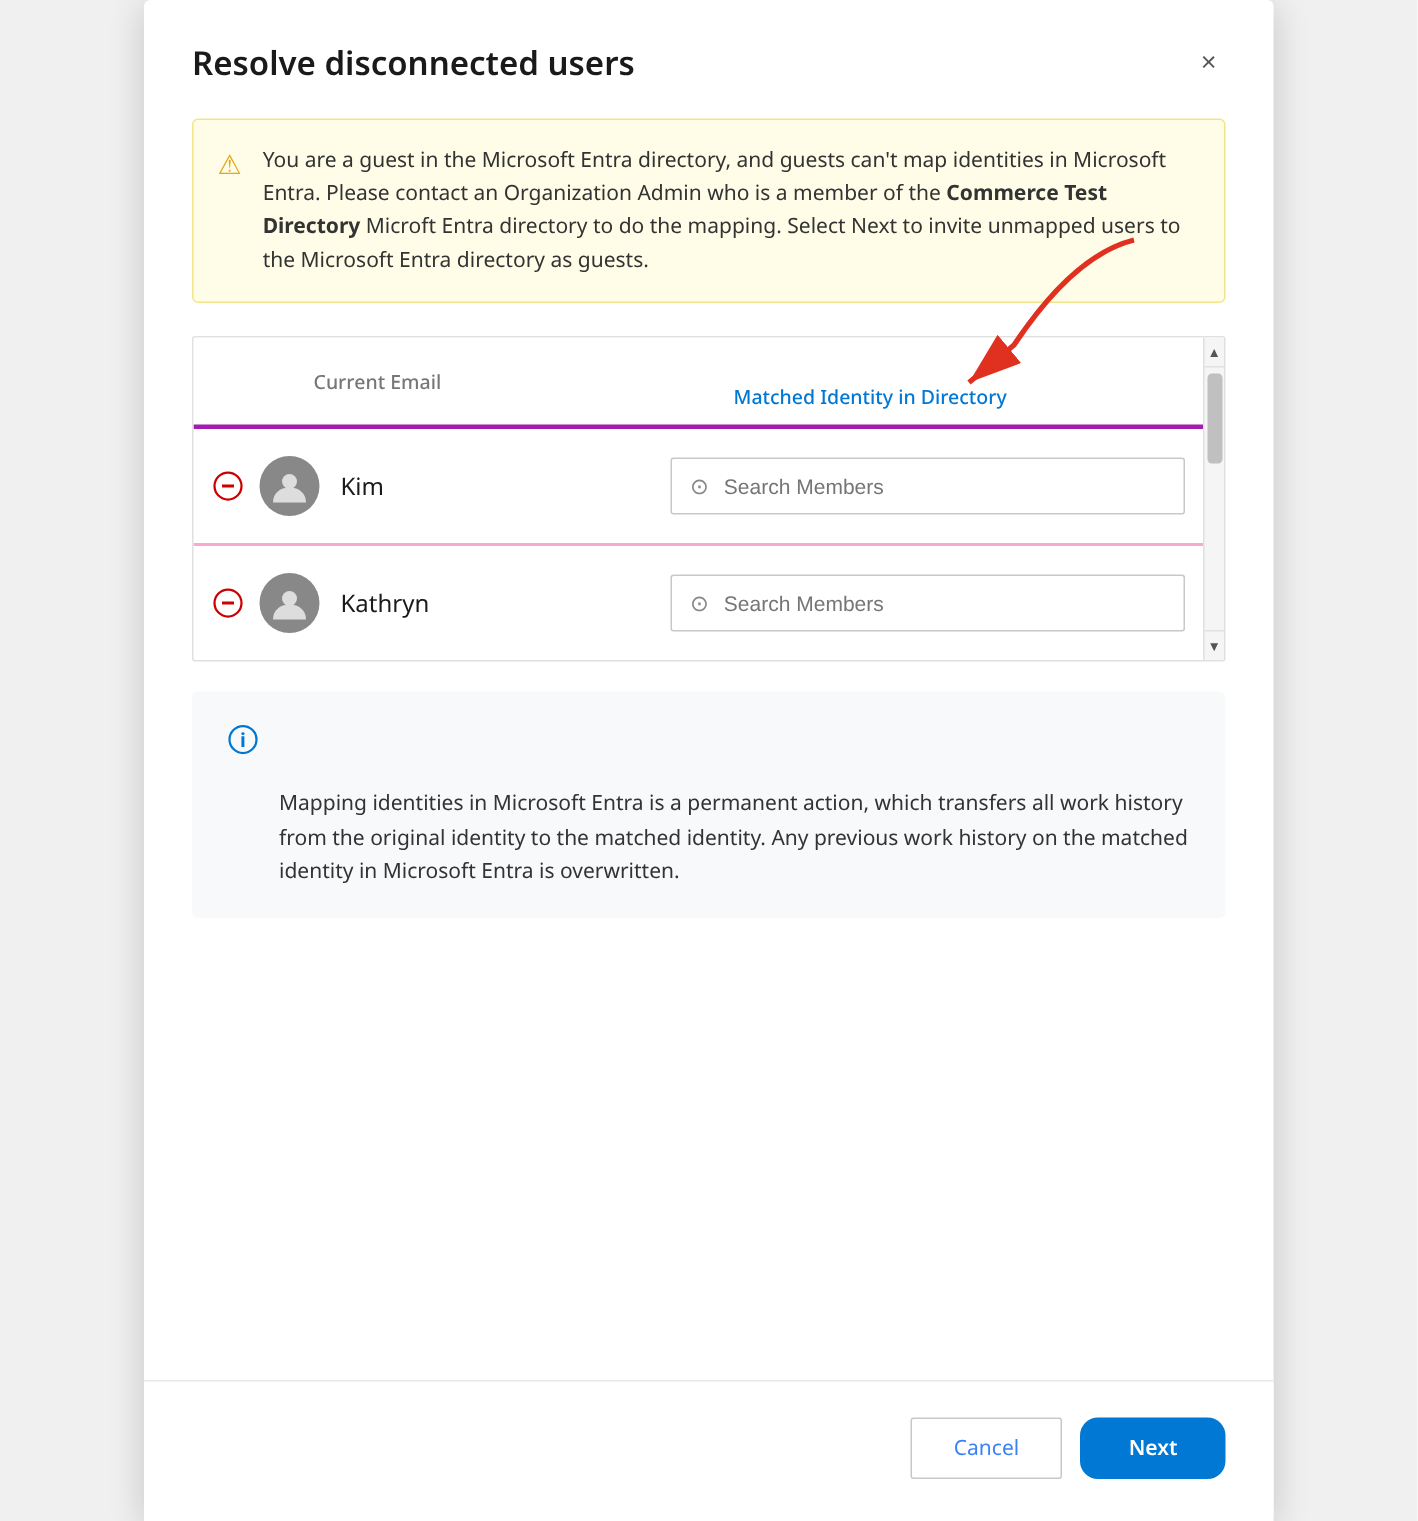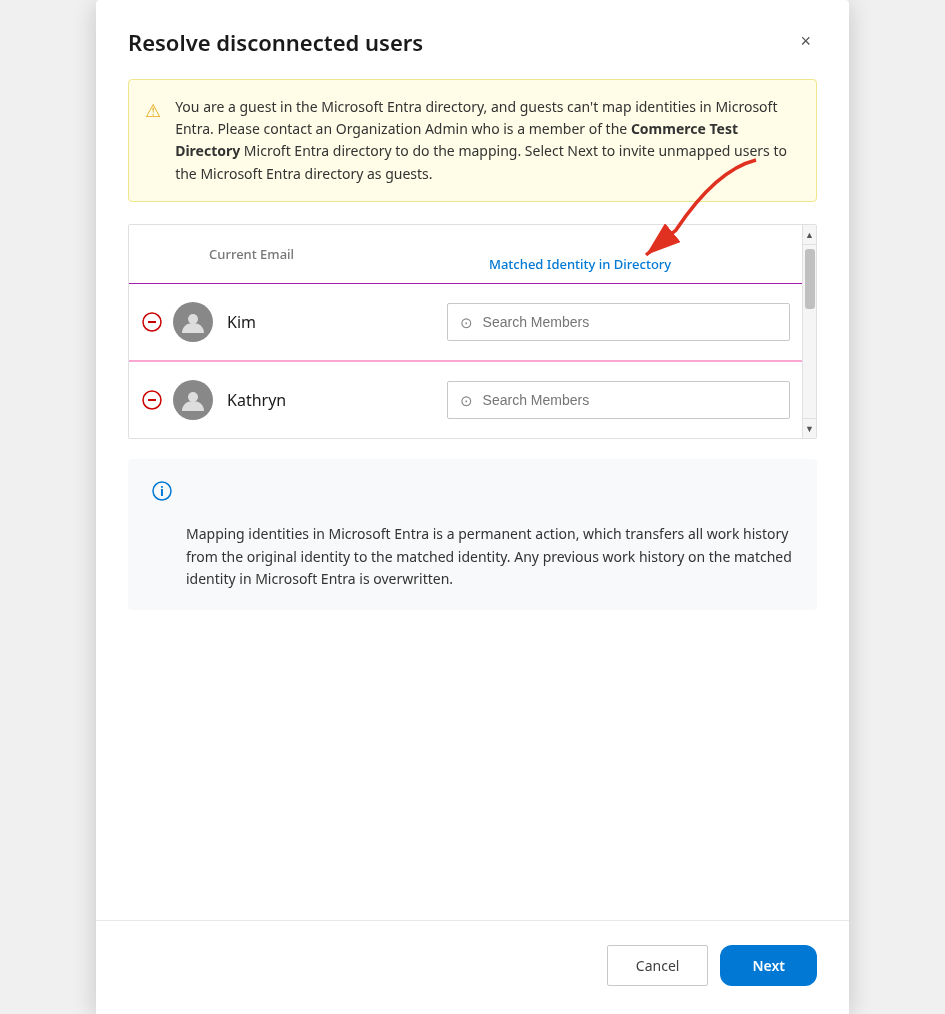--- a/index.html
+++ b/index.html
@@ -87,21 +87,21 @@
       margin: 0 32px;
       border: 1px solid #e0e0e0;
       border-radius: 2px;
       position: relative;
       overflow: hidden;
     }
     .table-header-row {
       display: flex;
       align-items: center;
       padding: 10px 48px 10px 80px;
-      border-bottom: 1px solid #a21caf;
+      border-bottom: 3px solid #a21caf;
       background: #fff;
     }
     .col-email {
       flex: 0 0 280px;
       font-size: 13px;
       color: #777;
       font-weight: 500;
     }
     .col-identity {
       flex: 1;
@@ -251,21 +251,21 @@
       gap: 12px;
       background: #fff;
       border-top: 1px solid #e8e8e8;
     }
     .btn-cancel {
       padding: 10px 28px;
       border: 1px solid #c8c8c8;
       background: #fff;
       border-radius: 2px;
       font-size: 14px;
-      color: #404040;
+      color: #3b82f6;
       cursor: pointer;
       font-family: inherit;
     }
     .btn-next {
       padding: 10px 32px;
       border: none;
       background: #0078d4;
       border-radius: 12px;
       font-size: 14px;
       color: #fff;

